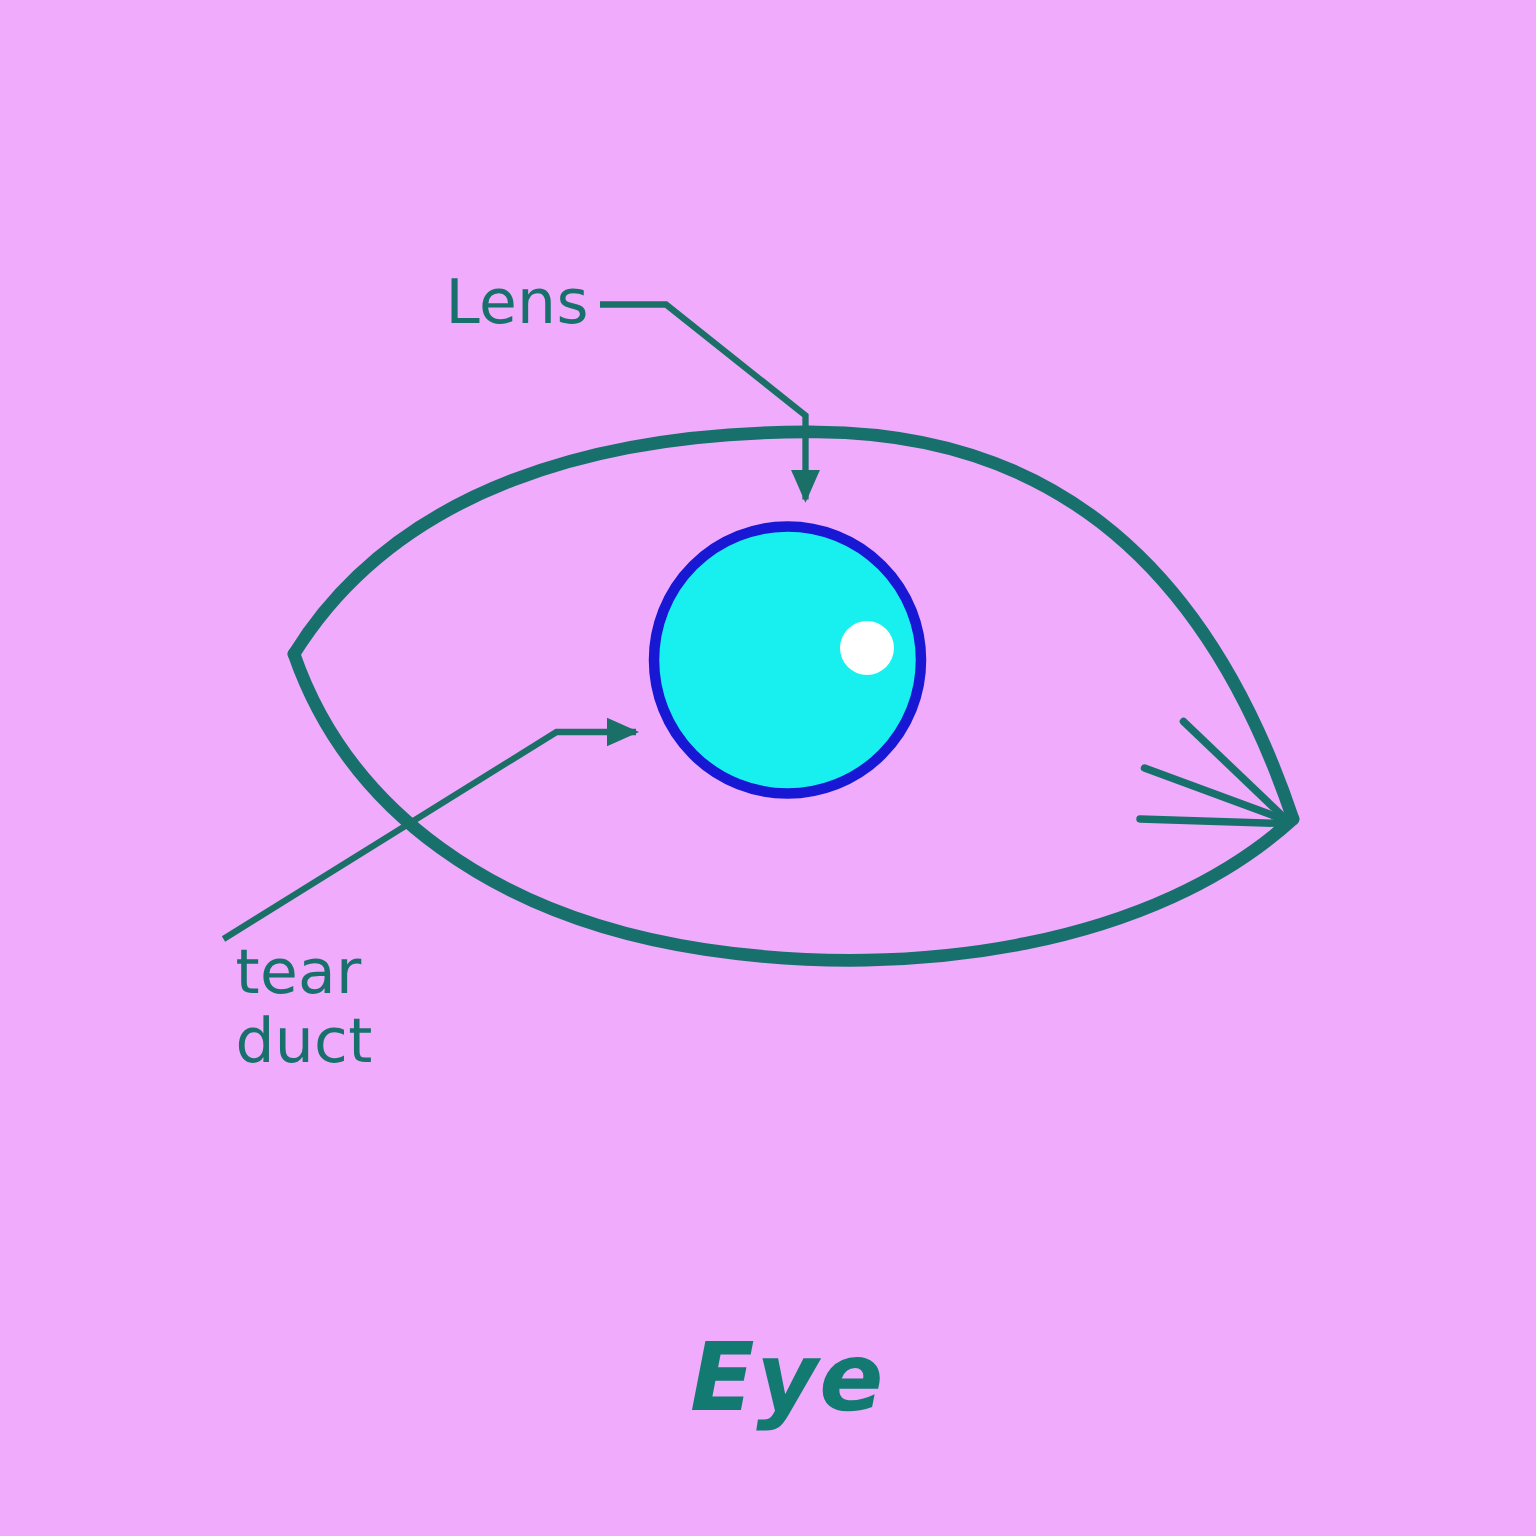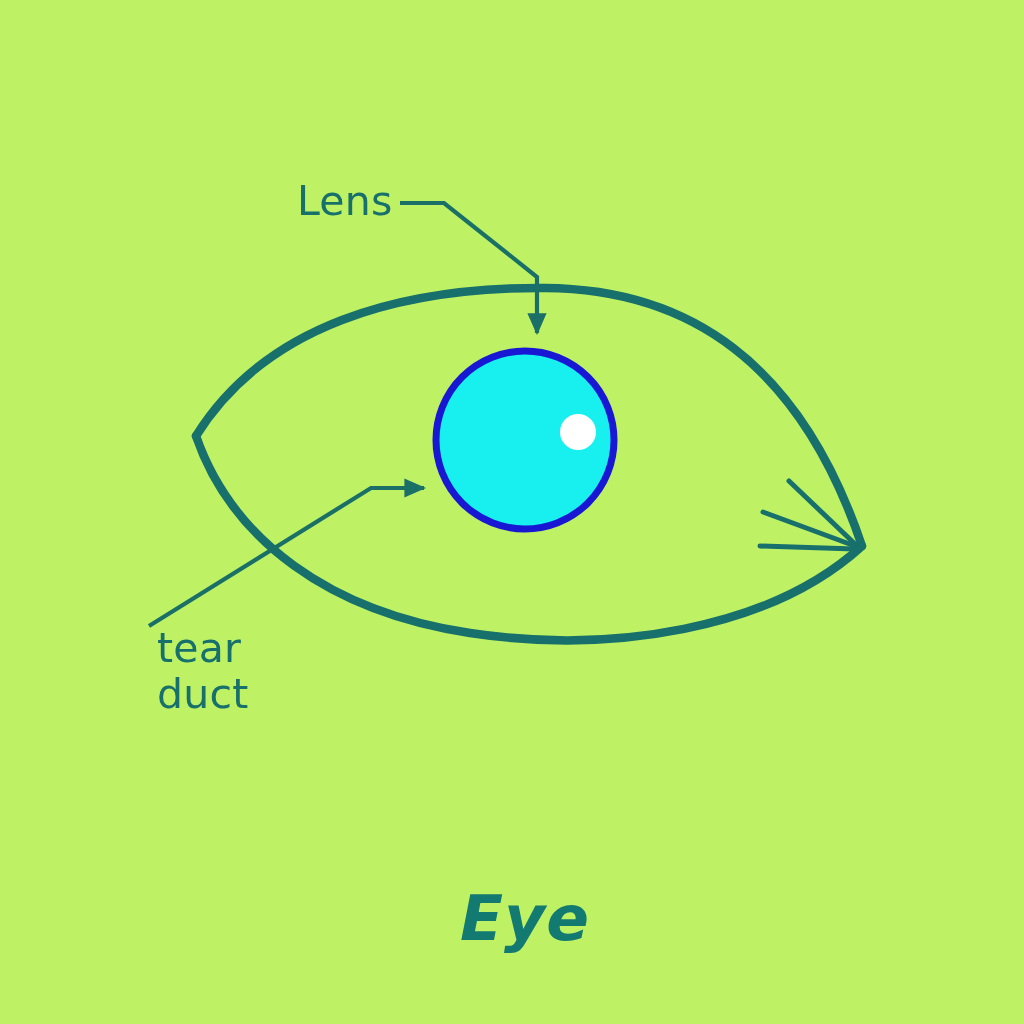--- a/index.html
+++ b/index.html
@@ -8,21 +8,21 @@
     padding: 0;
     background: #ffffff;
   }
   body {
     font-family: "DejaVu Sans", sans-serif;
   }
   #canvas {
     position: relative;
     width: 1024px;
     height: 1024px;
-    background: #bef264;
+    background: #f0abfc;
     overflow: hidden;
   }
   #diagram {
     position: absolute;
     top: 0;
     left: 0;
     width: 1024px;
     height: 1024px;
   }
   .label-text {

